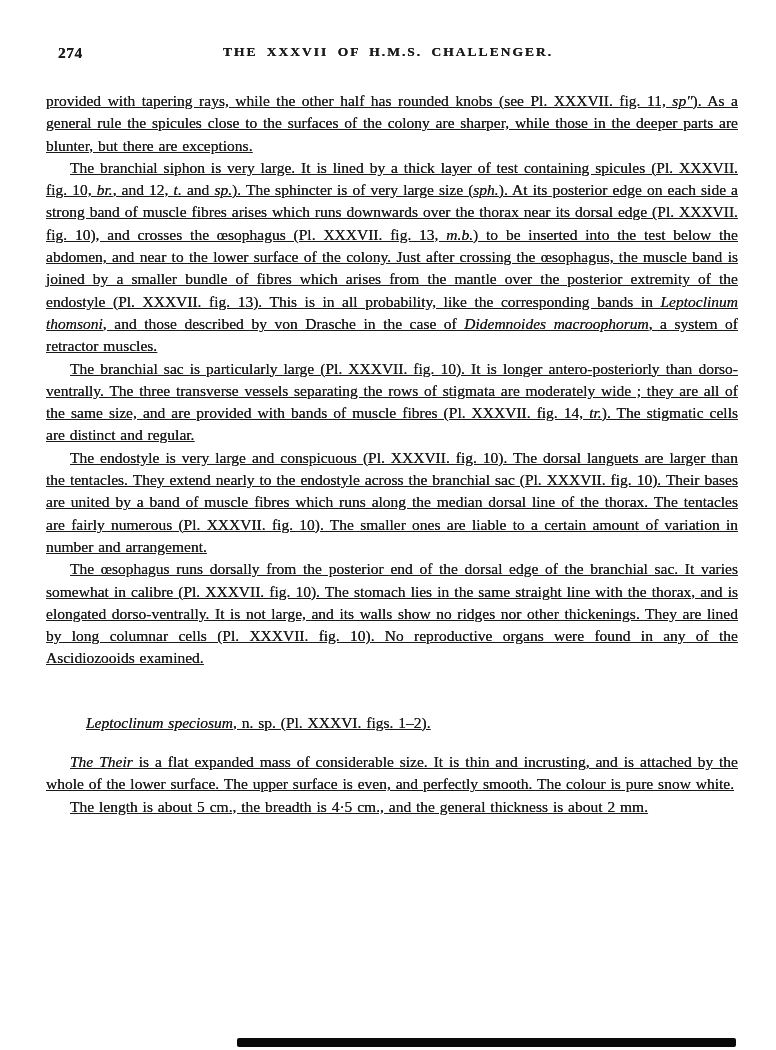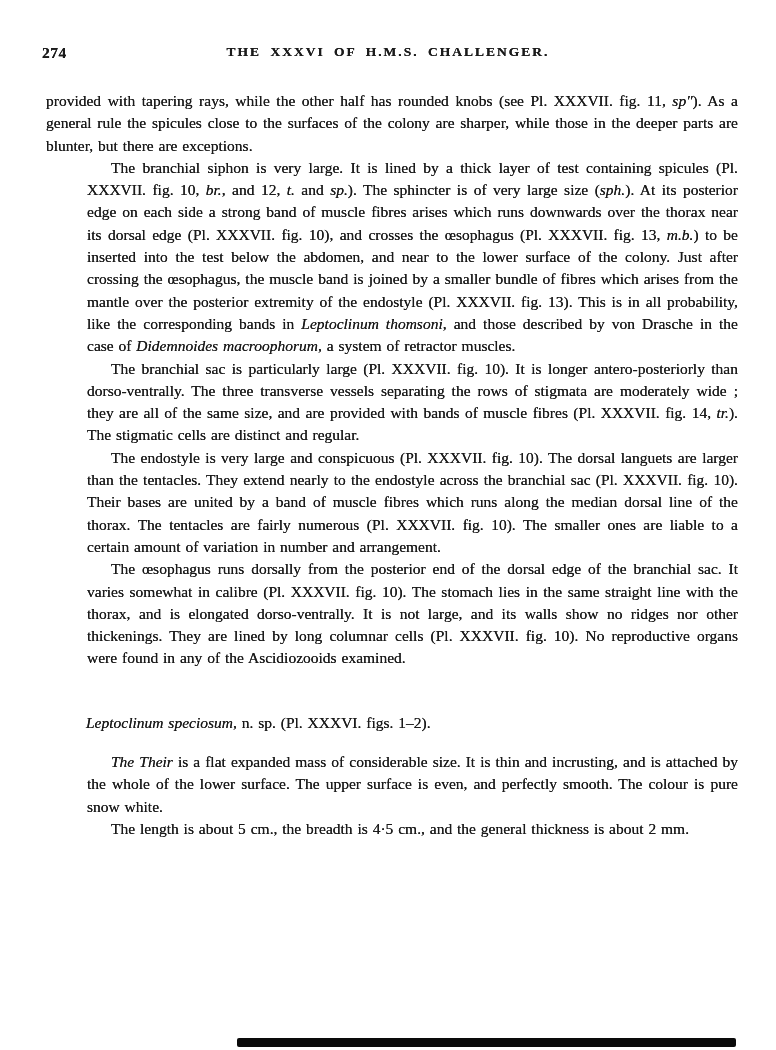--- a/index.html
+++ b/index.html
@@ -17,21 +17,21 @@
     color: #1b1b1b;
     overflow: hidden;
   }
   .page-header {
     position: relative;
     padding-top: 44px;
     height: 22px;
   }
   .page-number {
     position: absolute;
-    left: 42px;
+    left: 58px;
     top: 44px;
     font-size: 15.5px;
     font-weight: bold;
     letter-spacing: 0.5px;
     text-shadow: 0 0 0.3px currentColor;
   }
   .running-title {
     display: block;
     text-align: center;
     font-size: 13.5px;
@@ -43,24 +43,24 @@
   .body-text {
     padding: 24px 38px 0 46px;
     font-size: 15.5px;
     line-height: 22.3px;
     text-align: justify;
     text-shadow: 0 0 0.35px currentColor;
     word-spacing: 1px;
   }
   .body-text p {
     margin: 0;
+    text-decoration: underline;
   }
   .body-text p.indent {
     text-indent: 24px;
-    margin-left: 41px;
   }
   .species-heading {
     margin: 42px 0 17px 0 !important;
     padding-left: 40px;
     text-align: left;
   }
   i { font-style: italic; }
   .scan-artifact-bar {
     position: absolute;
     left: 237px;
@@ -71,21 +71,21 @@
     border-radius: 2px;
   }
 </style>
 </head>
 <body>
 
 <div class="page">
 
   <header class="page-header">
     <span class="page-number">274</span>
-    <span class="running-title">THE XXXVI OF H.M.S. CHALLENGER.</span>
+    <span class="running-title">THE XXXVII OF H.M.S. CHALLENGER.</span>
   </header>
 
   <main class="body-text">
 
     <p><span>provided with tapering rays, while the other half has rounded knobs (see Pl. XXXVII. fig. 11, </span><i>sp″</i><span>).  As a general rule the spicules close to the surfaces of the colony are sharper, while those in the deeper parts are blunter, but there are exceptions.</span></p>
 
     <p class="indent"><span>The branchial siphon is very large.  It is lined by a thick layer of test containing spicules (Pl. XXXVII. fig. 10, </span><i>br.</i><span>, and 12, </span><i>t.</i><span> and </span><i>sp.</i><span>).  The sphincter is of very large size (</span><i>sph.</i><span>).  At its posterior edge on each side a strong band of muscle fibres arises which runs downwards over the thorax near its dorsal edge (Pl. XXXVII. fig. 10), and crosses the œsophagus (Pl. XXXVII. fig. 13, </span><i>m.b.</i><span>) to be inserted into the test below the abdomen, and near to the lower surface of the colony.  Just after crossing the œsophagus, the muscle band is joined by a smaller bundle of fibres which arises from the mantle over the posterior extremity of the endostyle (Pl. XXXVII. fig. 13).  This is in all probability, like the corresponding bands in </span><i>Leptoclinum thomsoni</i><span>, and those described by von Drasche in the case of </span><i>Didemnoides macroophorum</i><span>, a system of retractor muscles.</span></p>
 
     <p class="indent"><span>The branchial sac is particularly large (Pl. XXXVII. fig. 10).  It is longer antero-posteriorly than dorso-ventrally.  The three transverse vessels separating the rows of stigmata are moderately wide ; they are all of the same size, and are provided with bands of muscle fibres (Pl. XXXVII. fig. 14, </span><i>tr.</i><span>).  The stigmatic cells are distinct and regular.</span></p>
 

